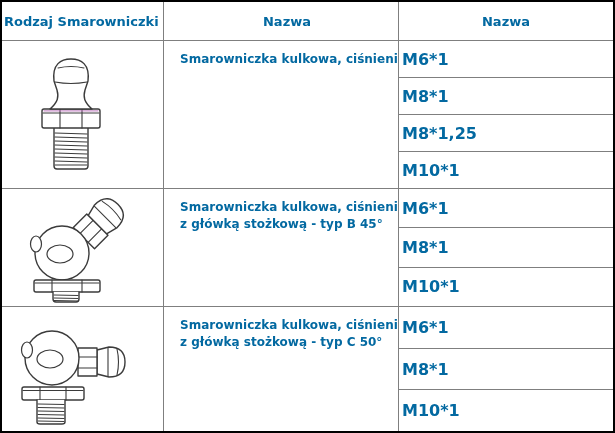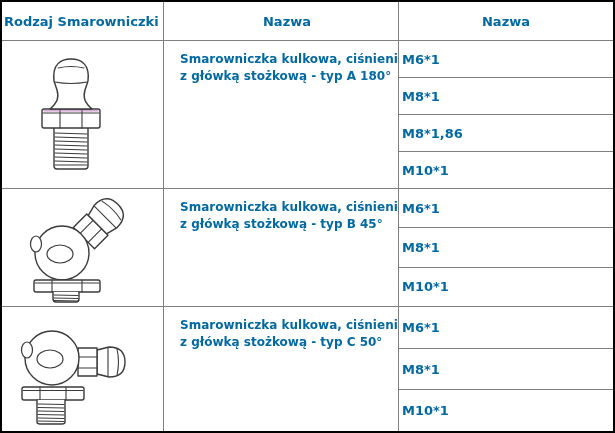--- a/index.html
+++ b/index.html
@@ -41,21 +41,21 @@
   .fitting-c { margin: 7px 0 0 8px; }
 
   .name-cell { padding: 10px 2px 0 4px; font-size: 12px; line-height: 17px; overflow: hidden; }
   .name-line { white-space: nowrap; }
 
   .range-list { display: flex; flex-direction: column; }
   .range-item {
     flex: 1;
     display: flex; align-items: center;
     padding-left: 3px;
-    font-size: 13px;
+    font-size: 16px;
     border-bottom: 1px solid #7f7f7f;
   }
   .range-item:last-child { border-bottom: none; }
 </style>
 </head>
 <body>
 
 <div class="grease-table">
 
   <div class="row header-row">
@@ -73,26 +73,25 @@
           <rect x="26" y="57" width="58" height="19" rx="2"></rect>
           <path fill="none" stroke-width="1.1" d="M44,57 L44,76 M66,57 L66,76 M27,61 L83,61"></path>
           <path d="M34,57 C42,50 43,45 41,38 L38,29 C36,12 45,7 55,7 C65,7 74,12 72,29 L69,38 C67,45 68,50 76,57 Z"></path>
           <path fill="none" stroke-width="1.1" d="M39,30 Q55,33 71,30 M42,16 Q55,13 68,16"></path>
           <path fill="none" stroke="#b565b5" stroke-width="1.3" opacity="0.7" d="M28,58.8 L82,58.8"></path>
         </g>
       </svg>
     </div>
     <div class="cell cell-name name-cell">
       <div class="name-line">Smarowniczka kulkowa, ciśnieniowa</div>
-      <div class="name-line">z główką stożkową - typ A 180°</div>
     </div>
     <div class="cell cell-range range-list">
       <div class="range-item">M6*1</div>
       <div class="range-item">M8*1</div>
-      <div class="range-item">M8*1,86</div>
+      <div class="range-item">M8*1,25</div>
       <div class="range-item">M10*1</div>
     </div>
   </div>
 
   <div class="row section-row section-b">
     <div class="cell cell-type image-cell">
       <svg class="fitting fitting-b" width="118" height="116" viewBox="0 0 118 116">
         <g fill="#ffffff" stroke="#3b3b3b" stroke-width="1.4" stroke-linejoin="round" stroke-linecap="round">
           <g transform="rotate(45 50 66)">
             <path d="M42,21 L39,9 C39,-5 47,-8 55,-8 C63,-8 71,-5 71,9 L68,21 Z"></path>

